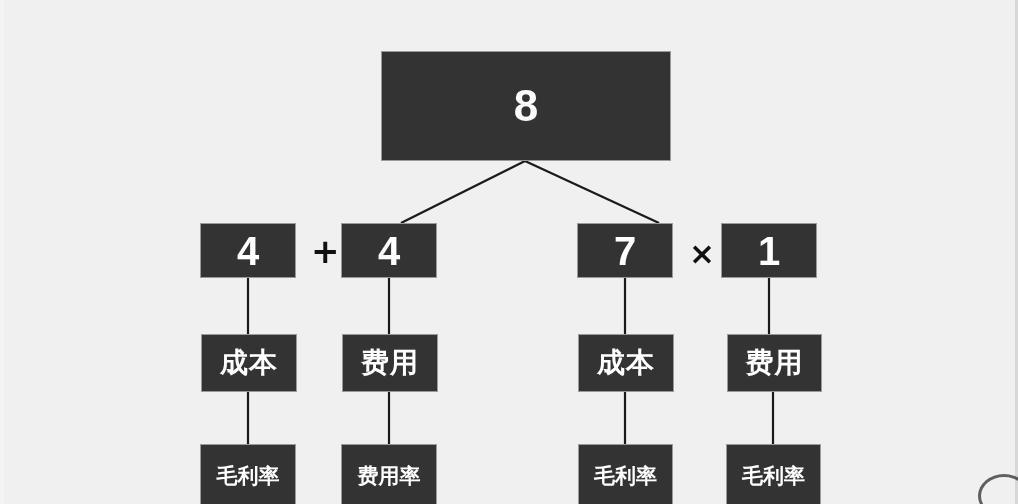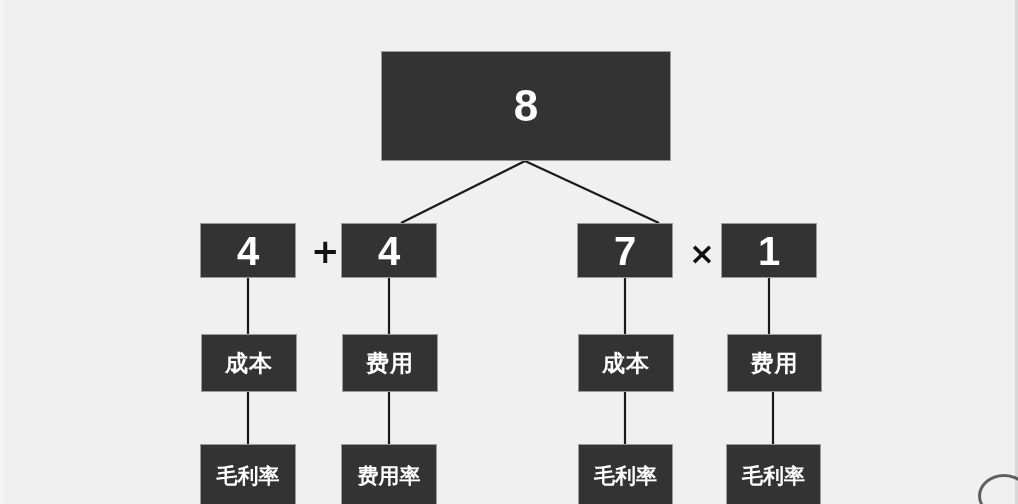--- a/index.html
+++ b/index.html
@@ -58,21 +58,21 @@
   }
   .node.root {
     font-size: 44px;
     font-weight: bold;
   }
   .node.num {
     font-size: 40px;
     font-weight: bold;
   }
   .node.cn2 {
-    font-size: 23px;
+    font-size: 28px;
     font-weight: bold;
     letter-spacing: 1px;
   }
   .node.cn3 {
     font-size: 21px;
     font-weight: bold;
     letter-spacing: 0px;
   }
   .op {
     position: absolute;

